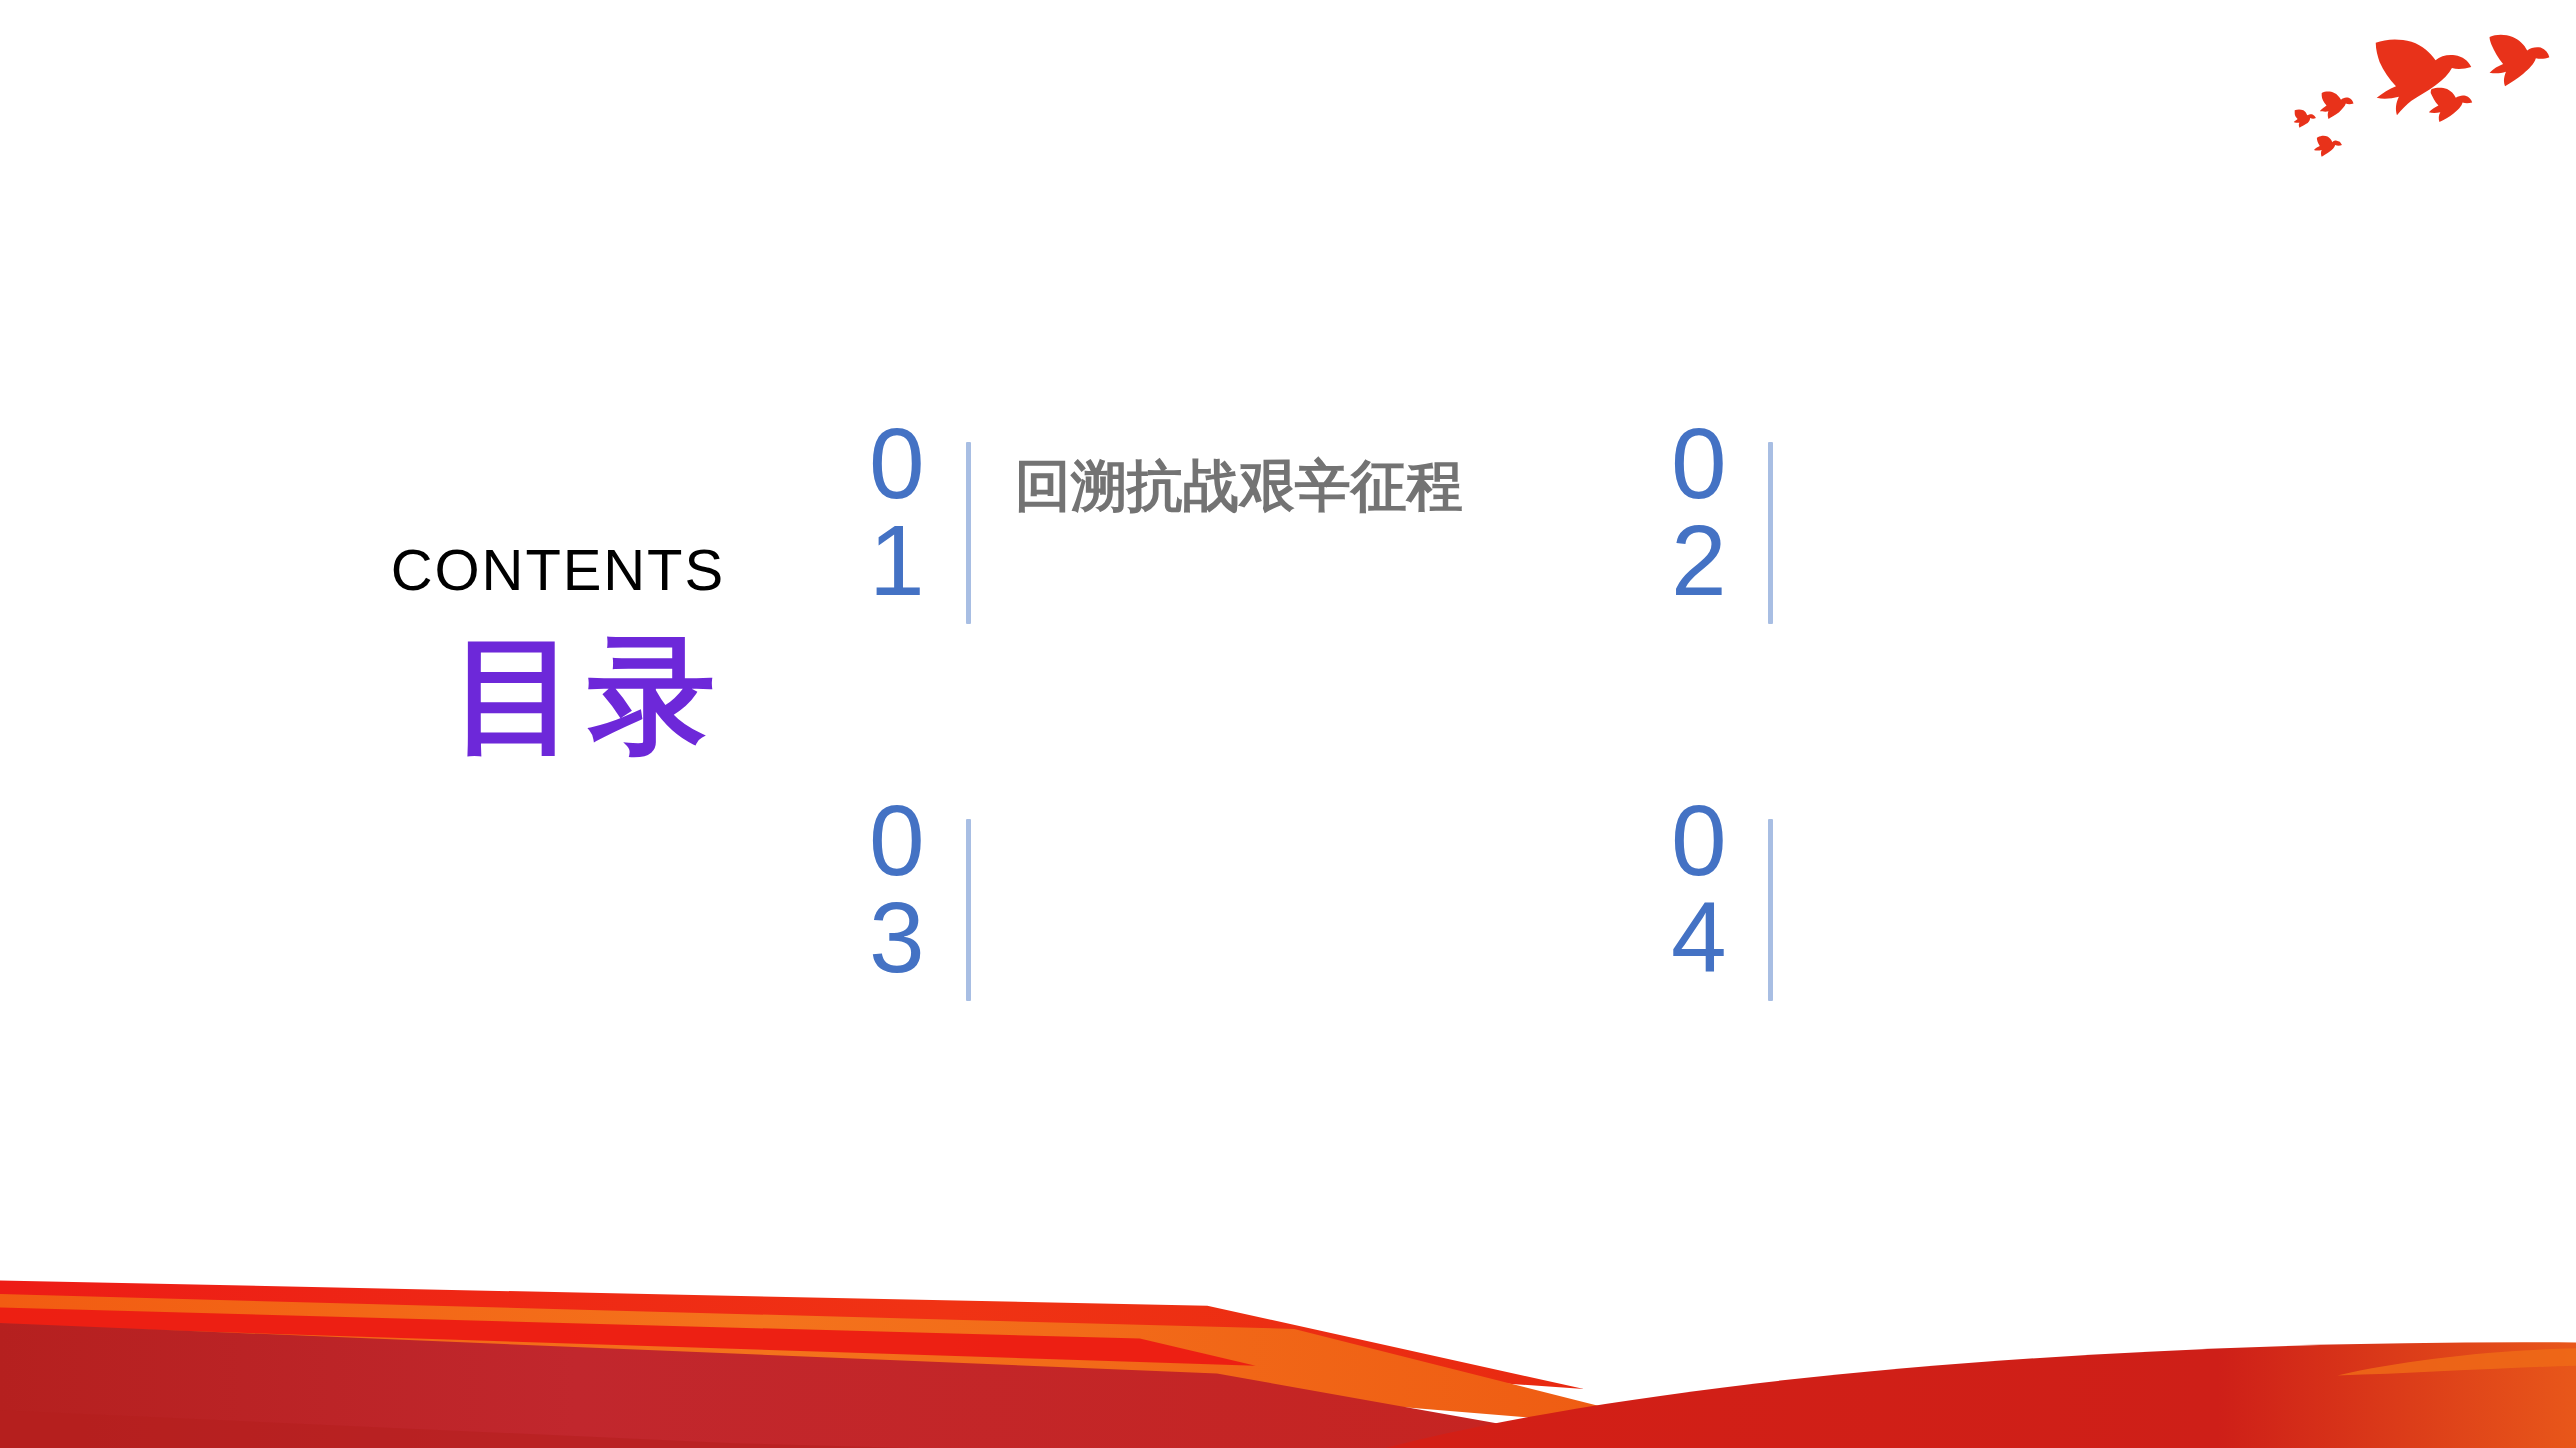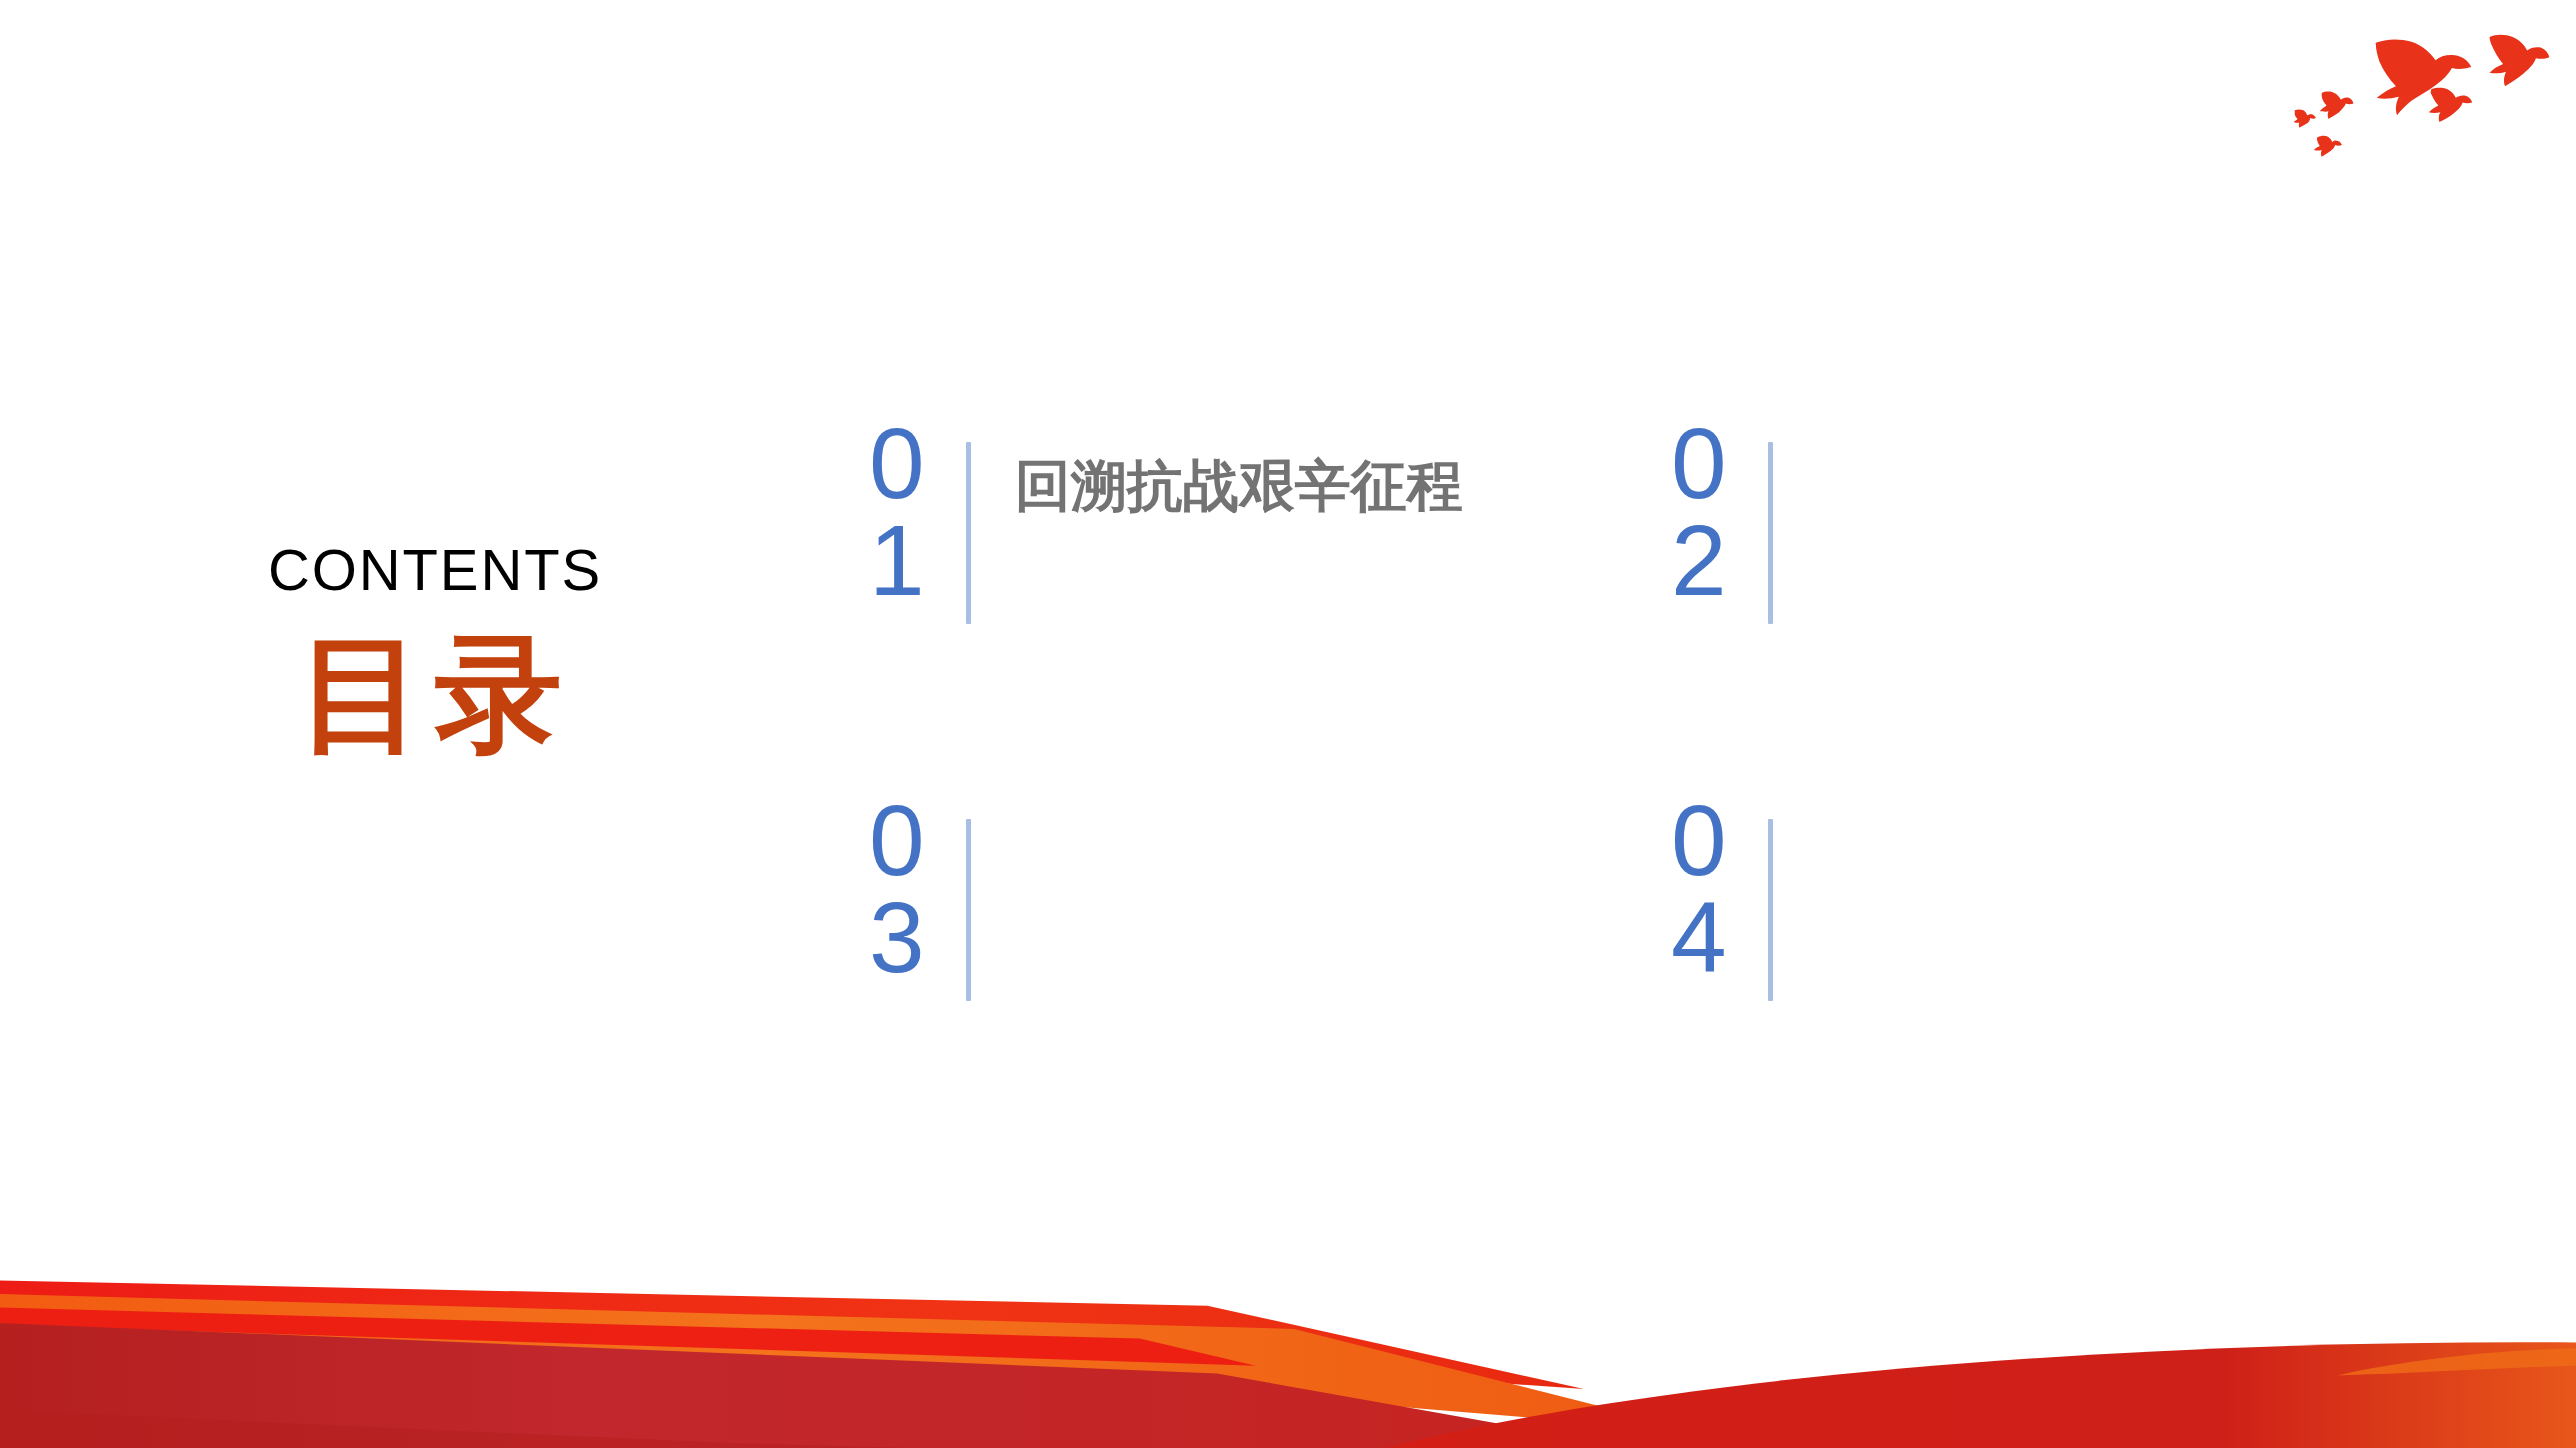--- a/index.html
+++ b/index.html
@@ -40,38 +40,38 @@
     pointer-events: none;
   }
   .ribbon svg { display: block; width: 100%; height: 100%; }
 
   
   .title-block {
     position: absolute;
     left: 145px;
     top: 541px;
     width: 580px;
-    text-align: center;
+    text-align: right;
   }
   .title-en {
     font-size: 58px;
     font-weight: 400;
     color: #000000;
     letter-spacing: 1.9px;
     line-height: 1.0;
     margin: 0;
   }
   .title-cn {
     font-size: 127px;
     font-weight: 700;
-    color: #c2410c;
+    color: #6d28d9;
     letter-spacing: 9.7px;
     line-height: 1.1;
     margin: 27px 0 12px 0;
-    font-family: Liberation Serif, serif;
+    font-family: Liberation Sans, sans-serif;
   }
 
   
   .items-grid {
     position: absolute;
     left: 869px;
     top: 415px;
     width: 1603px;
     display: grid;
     grid-template-columns: 802px 802px;

